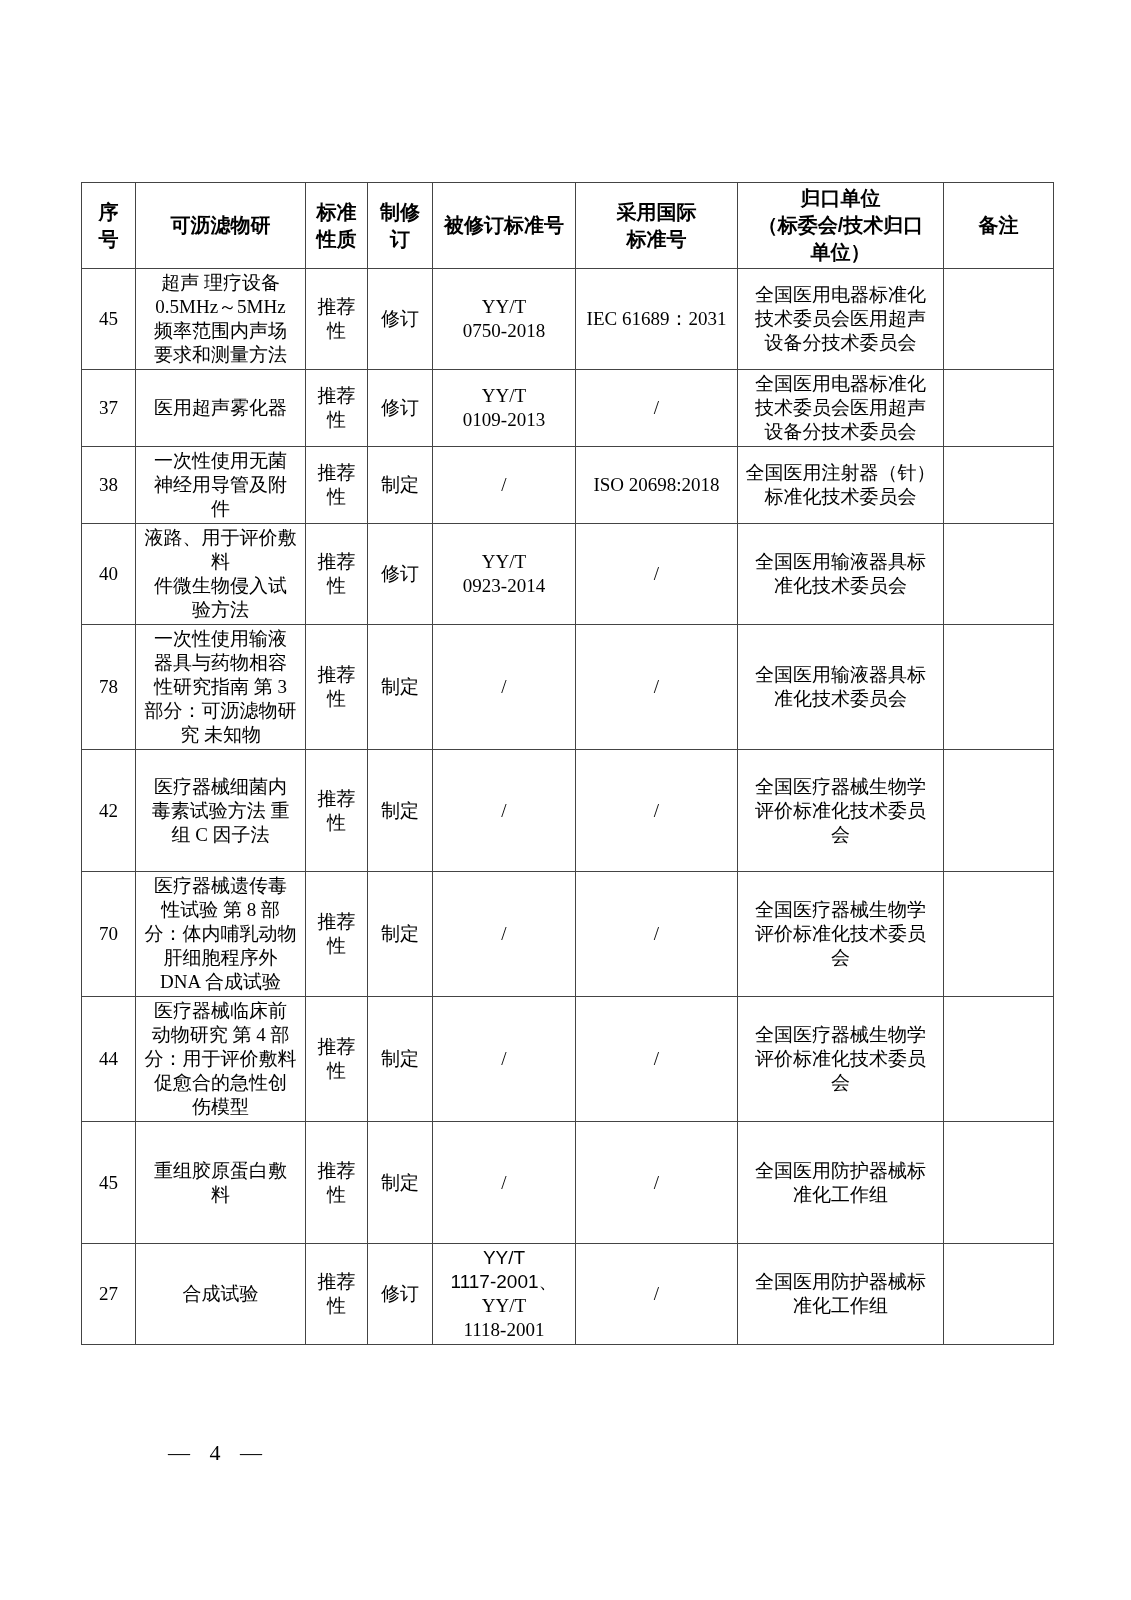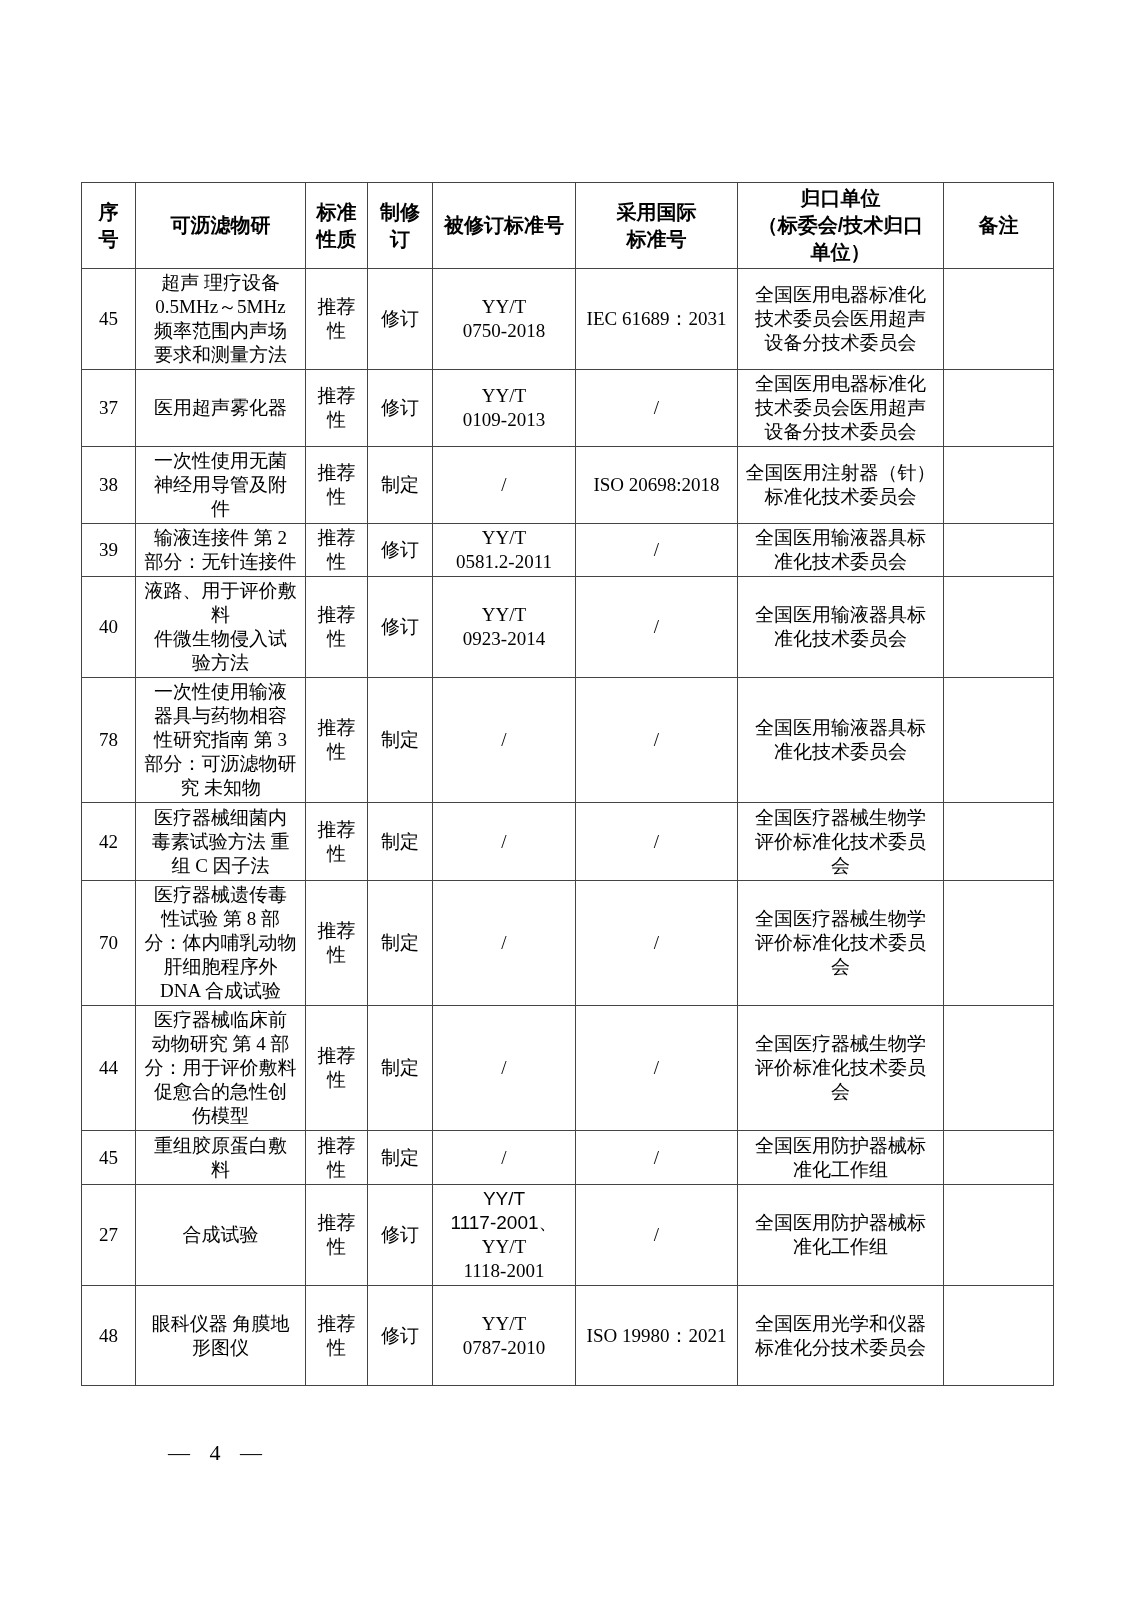--- a/index.html
+++ b/index.html
@@ -158,34 +158,20 @@
       <td>推荐
 性</td>
       <td>制定</td>
       <td>/</td>
       <td>ISO 20698:2018</td>
       <td>全国医用注射器（针）
 标准化技术委员会</td>
       <td></td>
     </tr>
         <tr>
-      <td>39</td>
-      <td>输液连接件 第 2
-部分：无针连接件</td>
-      <td>推荐
-性</td>
-      <td>修订</td>
-      <td>YY/T
-0581.2-2011</td>
-      <td>/</td>
-      <td>全国医用输液器具标
-准化技术委员会</td>
-      <td></td>
-    </tr>
-        <tr>
       <td>40</td>
       <td>液路、用于评价敷料
 件微生物侵入试
 验方法</td>
       <td>推荐
 性</td>
       <td>修订</td>
       <td>YY/T
 0923-2014</td>
       <td>/</td>
@@ -278,32 +264,18 @@
 性</td>
       <td>修订</td>
       <td><span class="sans">YY/T
 1117-2001、</span><span class="serif">YY/T
 1118-2001</span></td>
       <td>/</td>
       <td>全国医用防护器械标
 准化工作组</td>
       <td></td>
     </tr>
-        <tr>
-      <td>48</td>
-      <td>眼科仪器 角膜地
-形图仪</td>
-      <td>推荐
-性</td>
-      <td>修订</td>
-      <td>YY/T
-0787-2010</td>
-      <td>ISO 19980：2021</td>
-      <td>全国医用光学和仪器
-标准化分技术委员会</td>
-      <td></td>
-    </tr>
       </tbody>
   </table>
 
   <div class="page-footer">— 4 —</div>
 
 </div>
 
 </body></html>

